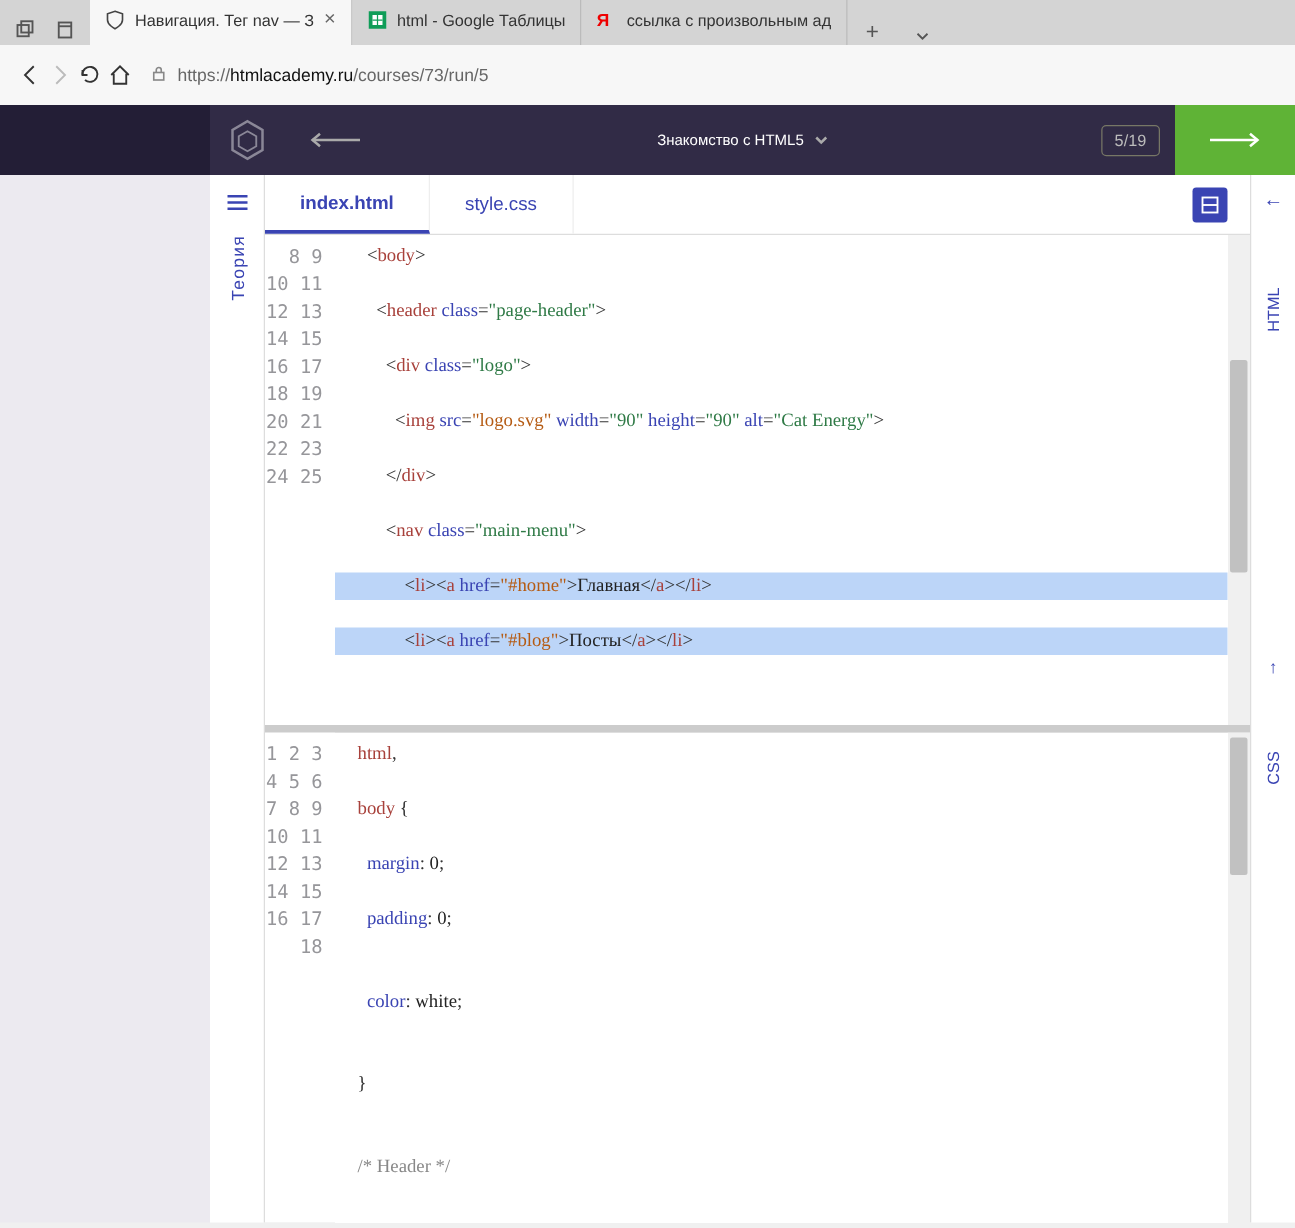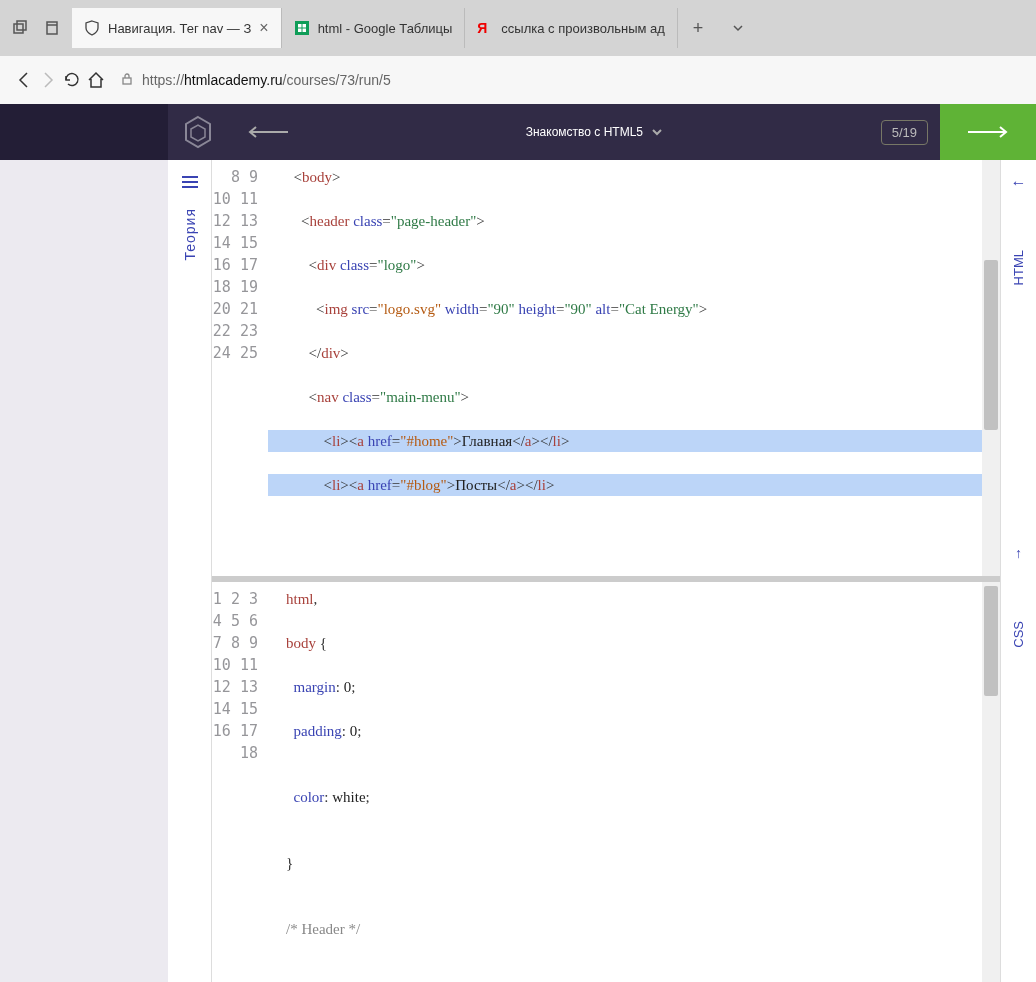--- a/index.html
+++ b/index.html
@@ -1,20 +1,20 @@
 <!DOCTYPE html>
 <html><head>
 <meta charset="utf-8">
 <style>
 * { box-sizing: border-box; margin: 0; padding: 0; }
 body { font-family: -apple-system, "Segoe UI", Arial, sans-serif; font-size: 13px; background: #f0f0f0; width: 1036px; height: 982px; overflow: hidden; }
 
 
 .browser-chrome { background: #e8e8e8; }
-.tab-strip { display: flex; align-items: center; height: 56px; background: #d4d4d4; }
+.tab-strip { display: flex; align-items: flex-end; height: 36px; background: #d4d4d4; }
 .window-controls { display: flex; padding: 0 8px; gap: 8px; }
 .win-btn { width: 24px; height: 24px; display: flex; align-items: center; justify-content: center; color: #555; }
 .tab { display: flex; align-items: center; height: 40px; padding: 0 12px; gap: 8px; max-width: 250px; border-right: 1px solid #bbb; font-size: 13px; color: #333; }
 .tab.active { background: #f7f7f7; }
 .tab-icon { width: 16px; height: 16px; display: inline-block; }
 .tab-title { overflow: hidden; text-overflow: ellipsis; white-space: nowrap; flex: 1; }
 .tab-close { color: #666; font-size: 16px; }
 .newtab { width: 40px; display:flex; align-items:center; justify-content:center; color:#555; font-size:18px;}
 .toolbar { display: flex; align-items: center; height: 48px; padding: 0 12px; gap: 0; background: #f7f7f7; }
 .nav-btn { width: 24px; height: 24px; display: flex; align-items: center; justify-content: center; color: #555; }
@@ -176,20 +176,31 @@
   <div style="width:168px;background:#eceaf0;"></div>
   <div class="left-rail">
     <div class="rail-icon">
         <span></span>
         <span></span>
         <span></span>
       </div>
     <div class="rail-label">Теория</div>
   </div>
   <div class="editor-area">
+    <div class="file-tabs">
+      <div class="file-tab active">index.html</div>
+      <div class="file-tab">style.css</div>
+      <div class="spacer"></div>
+      <div class="view-btn">
+          <svg width="16" height="16" viewBox="0 0 16 16">
+            <rect x="2" y="2" width="12" height="12" fill="none" stroke="#fff" stroke-width="1.5"></rect>
+            <line x1="2" y1="8" x2="14" y2="8" stroke="#fff" stroke-width="1.5"></line>
+          </svg>
+        </div>
+    </div>
     <div class="panes">
       <div class="code-pane">
         <div class="gutter" id="html-gutter">8
 9
 10
 11
 12
 13
 14
 15

